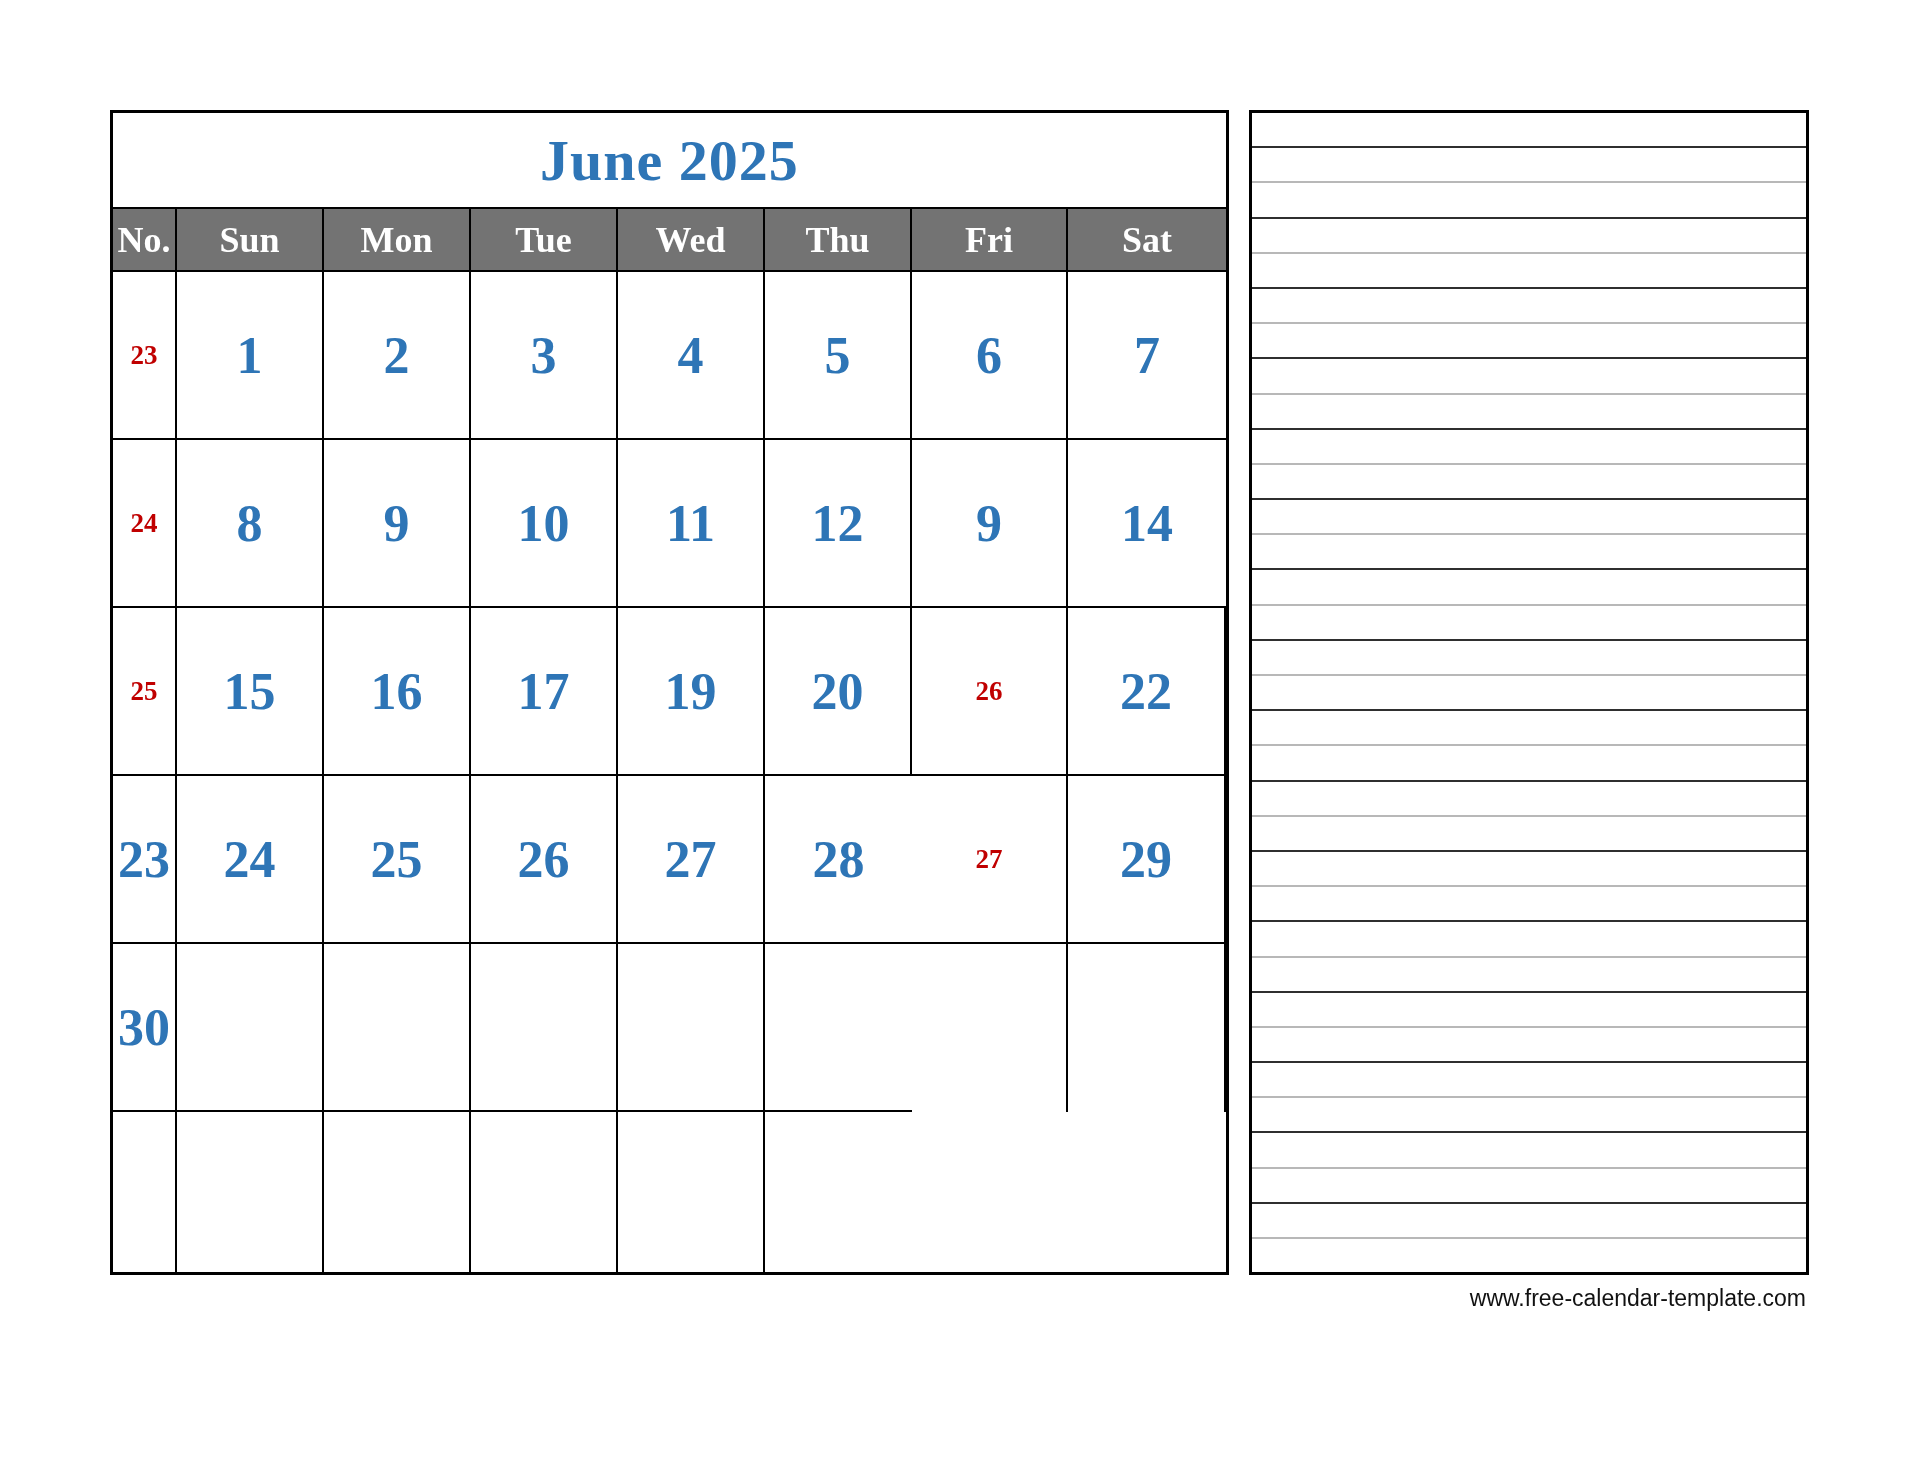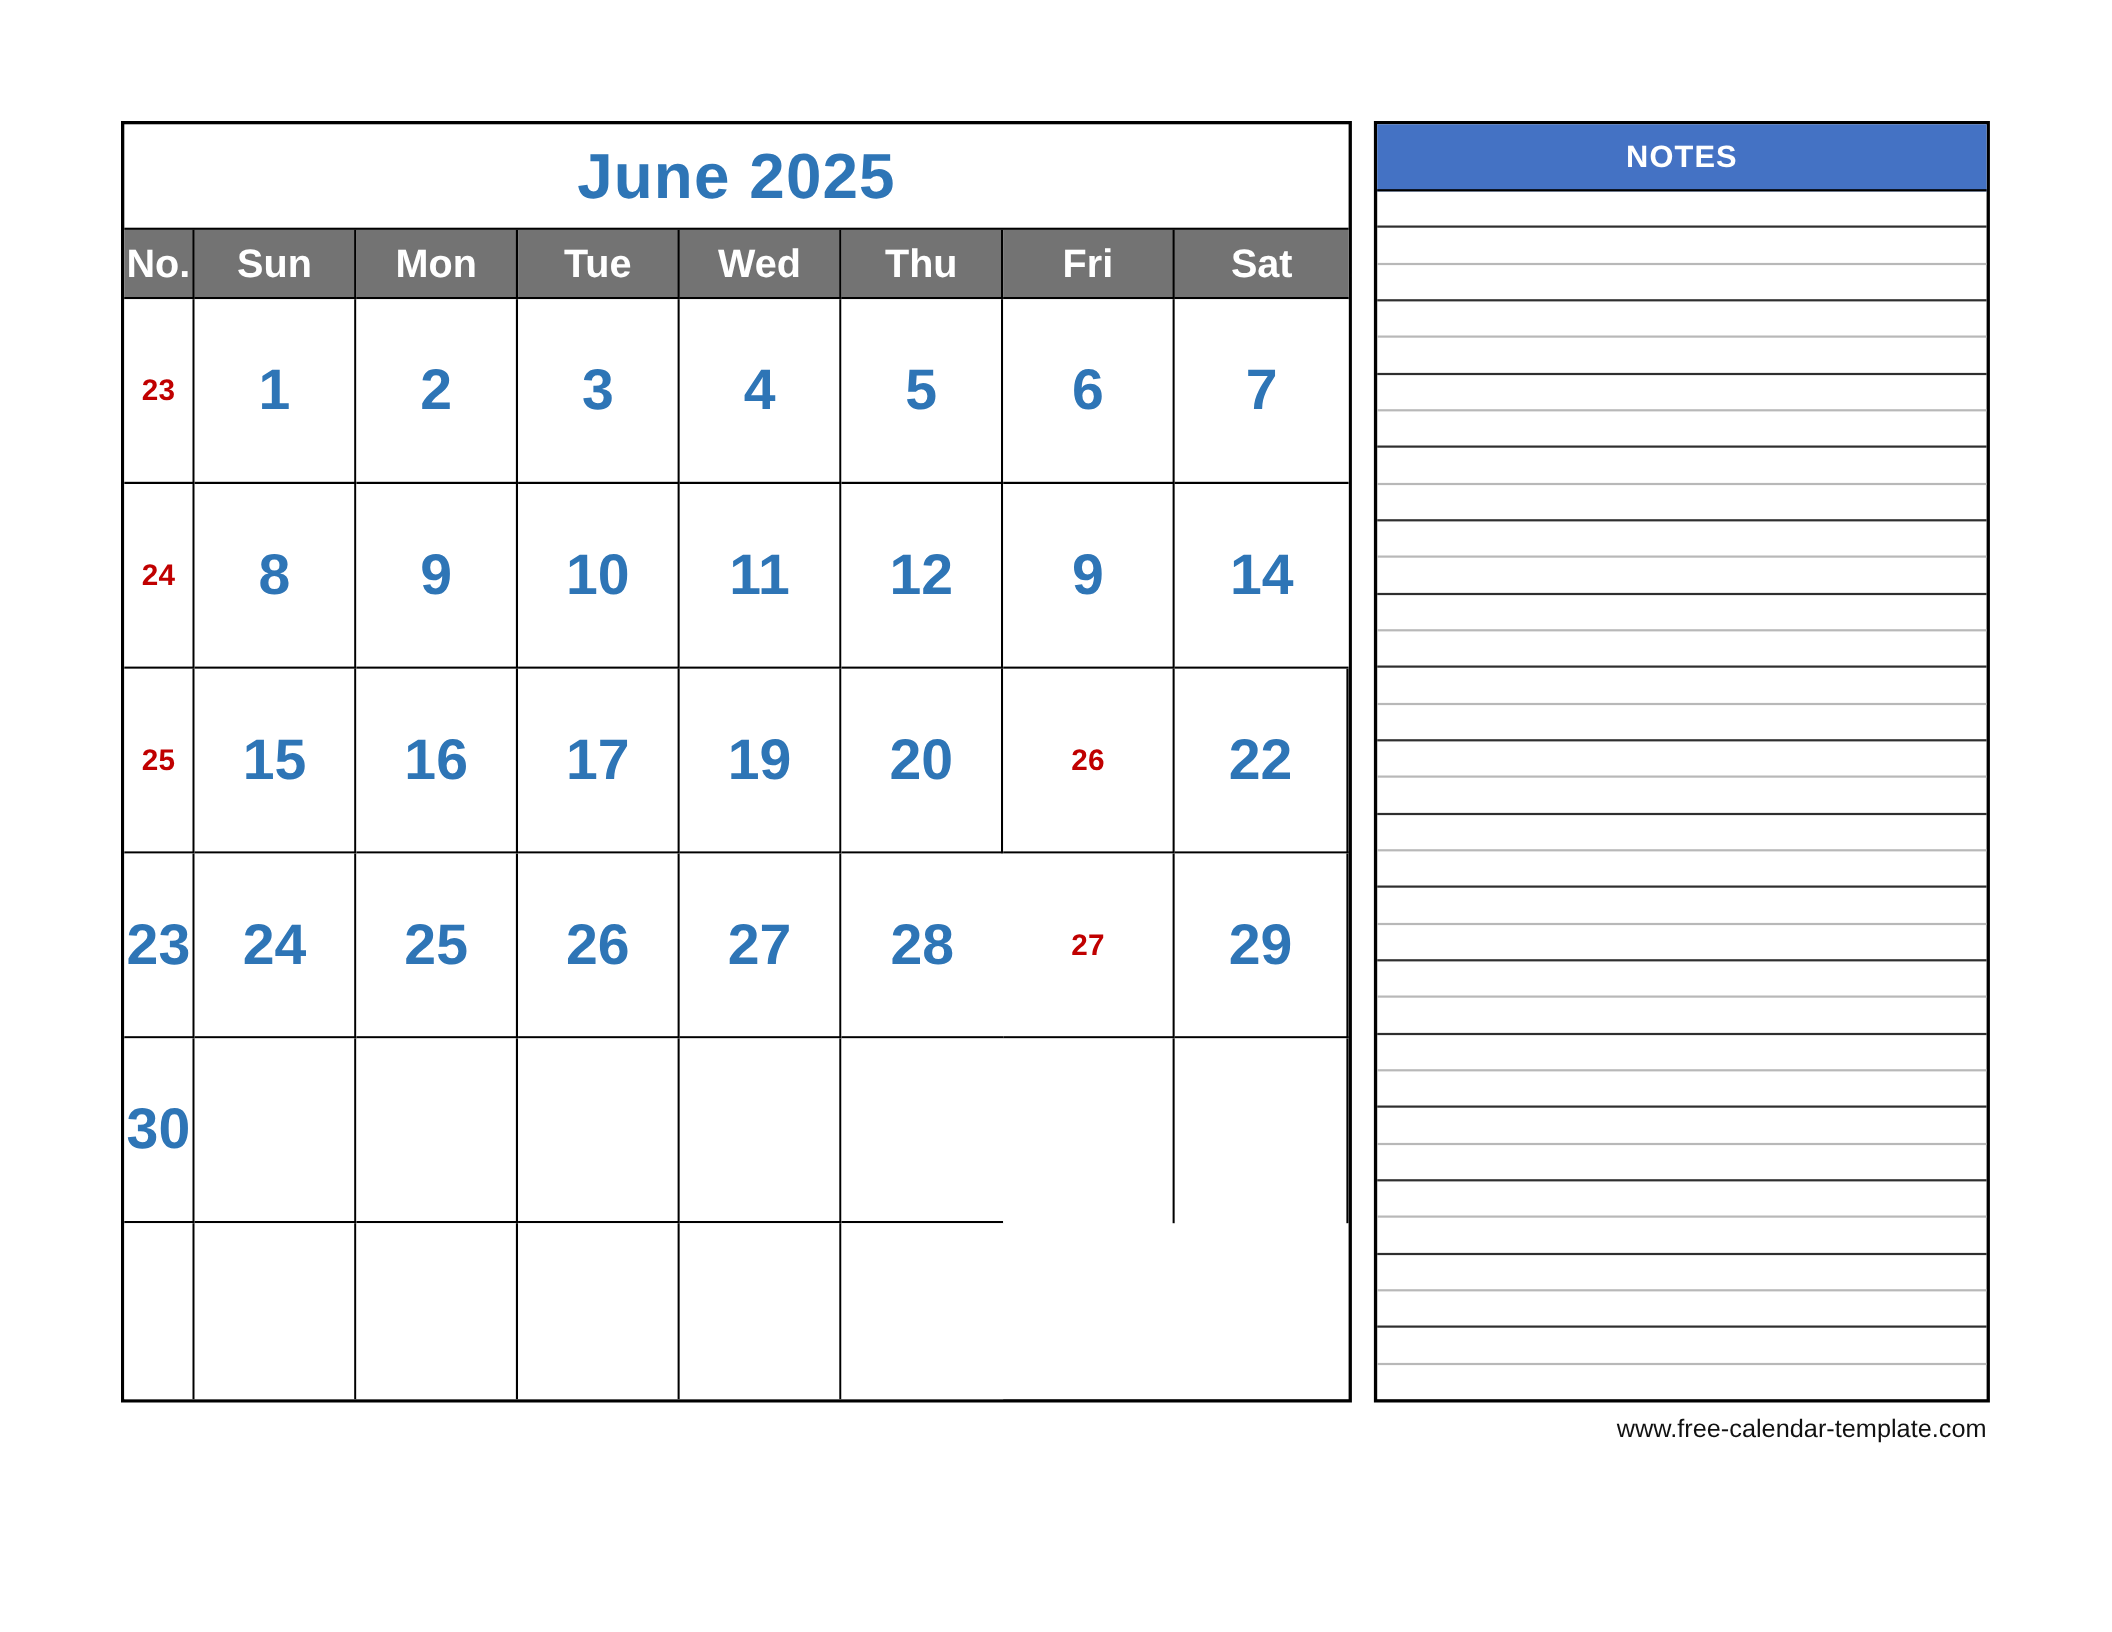--- a/index.html
+++ b/index.html
@@ -3,21 +3,21 @@
 <meta charset="utf-8">
 <style>
   html,body{margin:0;padding:0;background:#fff;}
   #page{
     position:relative;width:1920px;height:1484px;background:#ffffff;overflow:hidden;
     font-family:"Liberation Sans","DejaVu Sans",sans-serif;
   }
   
   .calendar{
     position:absolute;left:110px;top:110px;width:1119px;height:1165px;
-    border:3px solid #000;box-sizing:border-box;background:#fff;
+    border:3px solid #000;box-sizing:border-box;background:#fff;font-family:Liberation Serif, serif;
   }
   .cal-title-row{
     height:96px;border-bottom:2px solid #000;box-sizing:border-box;
     display:flex;align-items:center;justify-content:center;
   }
   .cal-title{
     color:#2E75B6;font-size:58px;font-weight:bold;letter-spacing:1px;
   }
   .cal-grid{
     display:grid;
@@ -118,23 +118,20 @@
         <div class="cell date last-row"></div>
         <div class="cell date last-row"></div>
         <div class="cell date last-row"></div>
         <div class="cell date last-row"></div>
         <div class="cell date last-row"></div>
         <div class="cell date last-col last-row"></div>
       </div>
   </div>
 
   <div class="notes">
-    <div class="notes-header">
-      <span>NOTES</span>
-    </div>
     <div class="notes-lines" id="notes-lines">
         <div class="note-line dark"></div>
         <div class="note-line light"></div>
         <div class="note-line dark"></div>
         <div class="note-line light"></div>
         <div class="note-line dark"></div>
         <div class="note-line light"></div>
         <div class="note-line dark"></div>
         <div class="note-line light"></div>
         <div class="note-line dark"></div>

